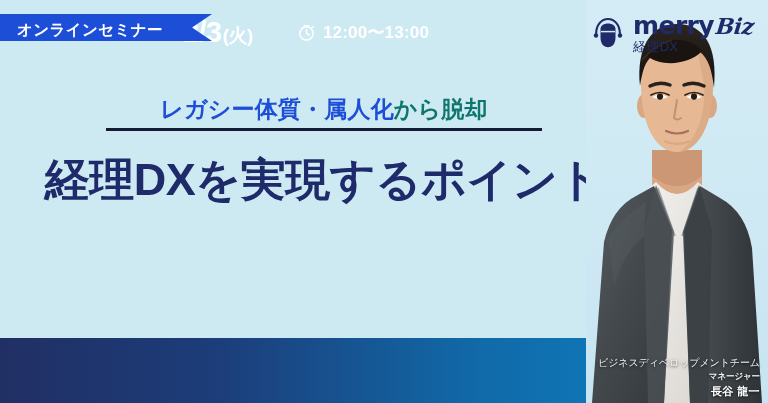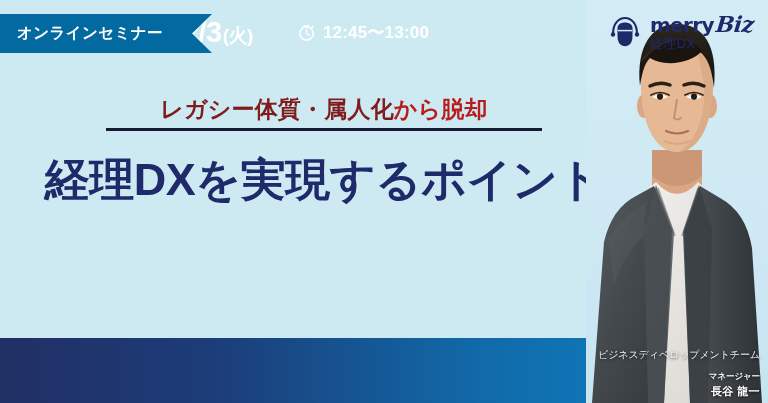--- a/index.html
+++ b/index.html
@@ -15,24 +15,24 @@
     position:relative;
     width:768px; height:403px;
     background:#cdeaf3;
     overflow:hidden;
   }
 
   
   .ribbon {
     position:absolute;
     left:0; top:14px;
-    width:212px; height:39px;
-    background:#0369a1;
-    display:flex;
-    align-items:center;
+    width:212px; height:27px;
+    background:#1d4ed8;
+    display:flex;
+    align-items:flex-end;
     padding-left:17px;
     z-index:6;
     clip-path: polygon(0 0, 212px 0, 192px 50%, 212px 100%, 0 100%);
   }
   .ribbon-label {
     color:#ffffff;
     font-size:15.5px;
     font-weight:bold;
     letter-spacing:0.4px;
     white-space:nowrap;
@@ -47,21 +47,21 @@
     gap:7px;
     z-index:8;
   }
   .logo-mark { width:36px; height:36px; display:block; }
   .logo-text-wrap { display:flex; flex-direction:column; line-height:1; }
   .logo-wordmark {
     display:flex; align-items:baseline; gap:2px;
     color:#1f2a6b;
   }
   .logo-merry {
-    font-size:20px; font-weight:bold; letter-spacing:-0.6px;
+    font-size:25px; font-weight:bold; letter-spacing:-0.6px;
     font-family:"DejaVu Sans","Liberation Sans",sans-serif;
   }
   .logo-biz {
     font-size:22px; font-style:italic; font-weight:bold;
     font-family:"DejaVu Serif","Liberation Serif",serif;
     letter-spacing:-0.5px;
     transform:skewX(-6deg);
   }
   .logo-sub {
     font-size:13px; font-weight:normal; color:#1f2a6b;
@@ -76,22 +76,22 @@
     text-align:center;
     z-index:5;
   }
   .kicker {
     font-size:23px;
     font-weight:bold;
     letter-spacing:0.2px;
     white-space:nowrap;
     line-height:1.15;
   }
-  .kicker .hl { color:#7f1d1d; }
-  .kicker .tail { color:#b91c1c;margin-top:17px; }
+  .kicker .hl { color:#1d4ed8; }
+  .kicker .tail { color:#0f766e;margin-top:17px; }
 
   .kicker-rule {
     width:436px; height:3px;
     background:#141b33;
     margin:6px auto 0 auto;
   }
 
   .title-main {
     margin-top:24px;
     font-size:45px;
@@ -173,21 +173,21 @@
   .sp-company {
     color:#ffffff; font-size:13.5px; font-weight:bold;
     letter-spacing:-0.2px; line-height:1.25; white-space:nowrap;
   }
   .sp-team {
     color:#f0f0f0; font-size:10px; font-weight:normal;
     letter-spacing:-0.1px; line-height:1.45; white-space:nowrap;
   }
   .sp-role {
     color:#f0f0f0; font-size:8.5px; font-weight:bold;
-    letter-spacing:-0.1px; line-height:1.45; white-space:nowrap;margin-top:8px;
+    letter-spacing:-0.1px; line-height:1.45; white-space:nowrap;
   }
   .sp-name {
     color:#ffffff; font-size:11px; font-weight:bold;
     letter-spacing:0.4px; line-height:1.3; white-space:nowrap;
     margin-top:1px;
   }
 </style>
 </head>
 <body>
 
@@ -321,21 +321,21 @@
       <span>
         <svg class="clock-icon" viewBox="0 0 24 24" aria-hidden="true">
           <circle cx="12" cy="13.2" r="8.4" fill="none" stroke="#ffffff" stroke-width="1.9"></circle>
           <path d="M9.2 3.4 L14.8 3.4" stroke="#ffffff" stroke-width="2" stroke-linecap="round"></path>
           <path d="M12 3.6 L12 5.1" stroke="#ffffff" stroke-width="2" stroke-linecap="round"></path>
           <path d="M18.6 6.2 L20.4 4.6" stroke="#ffffff" stroke-width="1.9" stroke-linecap="round"></path>
           <path d="M12 13.2 L12 8.6" stroke="#ffffff" stroke-width="1.8" stroke-linecap="round"></path>
           <path d="M12 13.2 L15.4 15.4" stroke="#ffffff" stroke-width="1.8" stroke-linecap="round"></path>
         </svg>
       </span>
-      <span class="time-text">12:45〜13:00</span>
+      <span class="time-text">12:00〜13:00</span>
     </div>
   </div>
 
   <div class="speaker">
     <div class="sp-team">ビジネスディベロップメントチーム</div>
     <div class="sp-role">マネージャー</div>
     <div class="sp-name">長谷 龍一</div>
   </div>
 
 </div>

